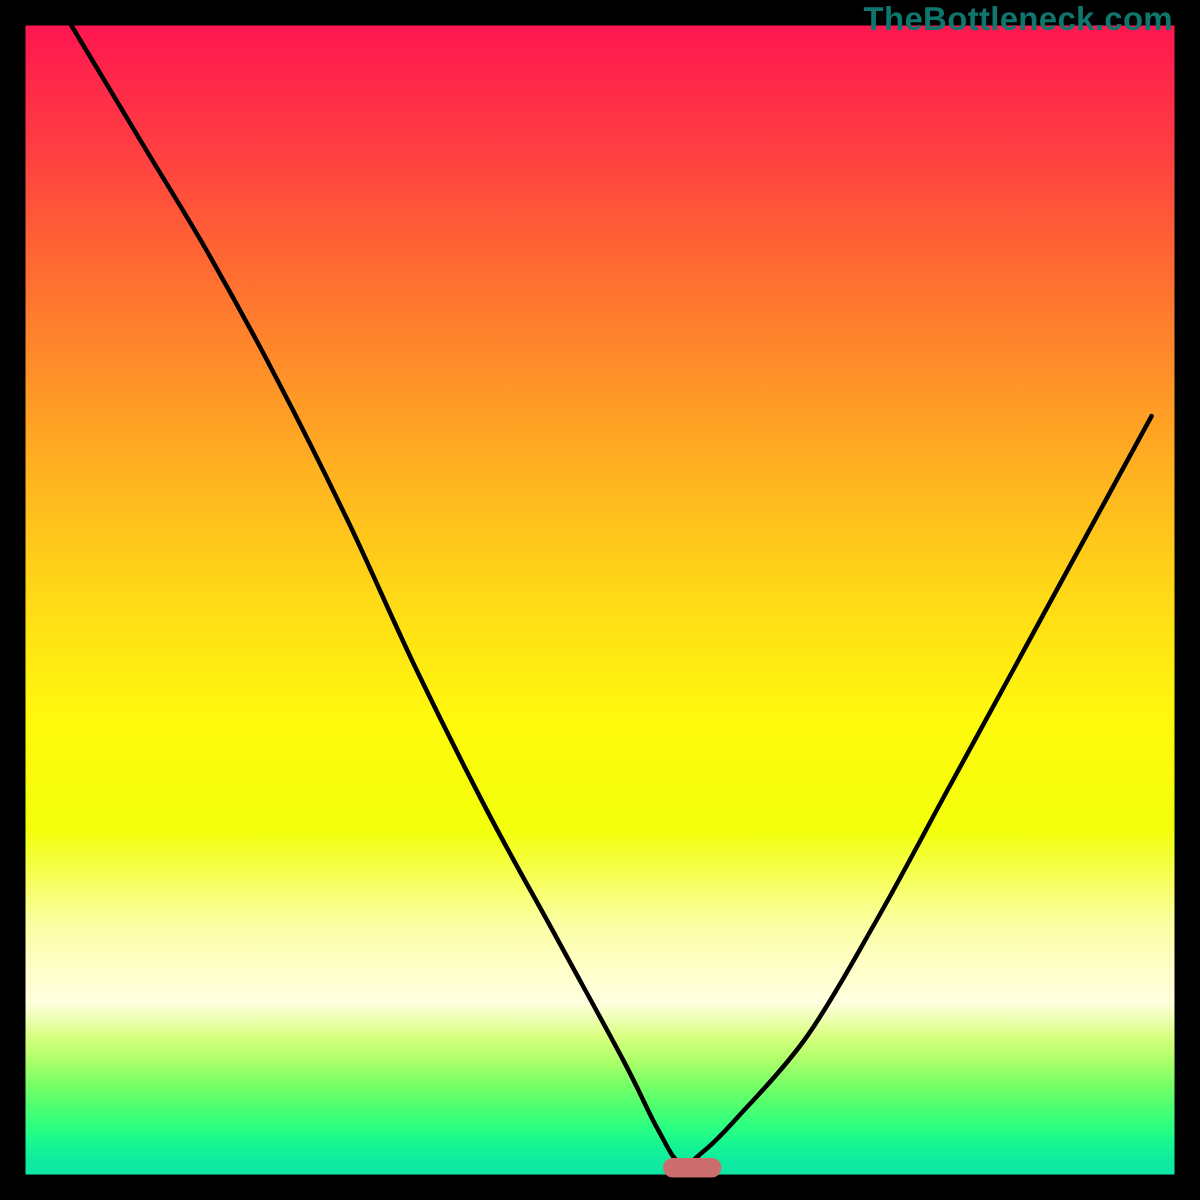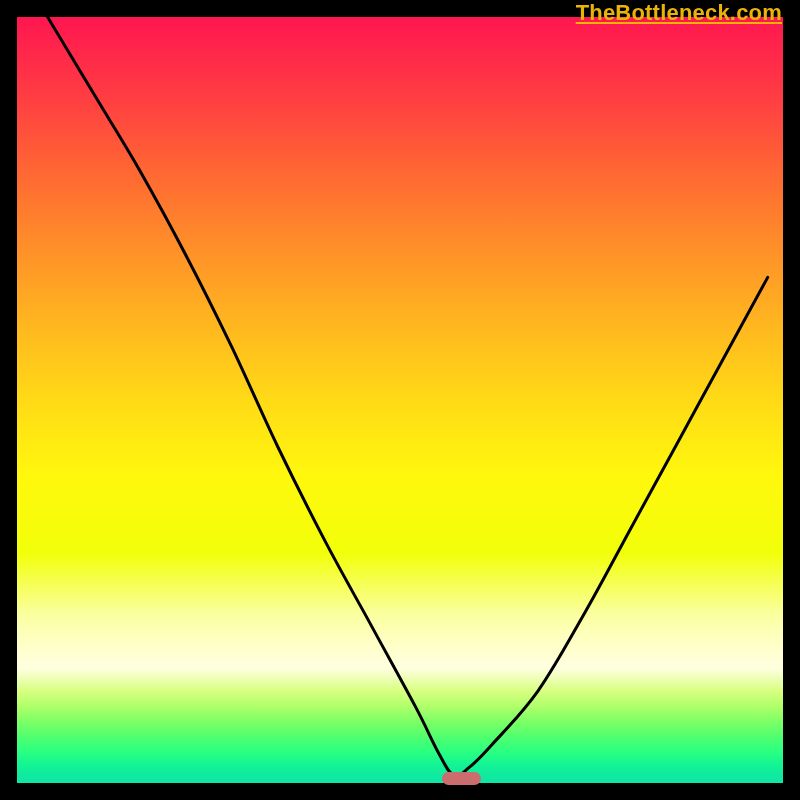--- a/index.html
+++ b/index.html
@@ -50,26 +50,25 @@
     left: 0;
     top: 0;
     width: 766px;
     height: 766px;
     overflow: visible;
   }
   .watermark {
     position: absolute;
     top: 0px;
     right: 18px;
-    color: #eab308;
+    color: #0f766e;
     font-family: Arial, Helvetica, sans-serif;
     font-size: 22px;
     font-weight: 600;
     letter-spacing: 0.2px;
-    text-decoration: underline;
   }
   .marker {
     position: absolute;
     width: 39px;
     height: 13px;
     border-radius: 7px;
     background: #CC6D6D;
   }
 </style>
 </head>

